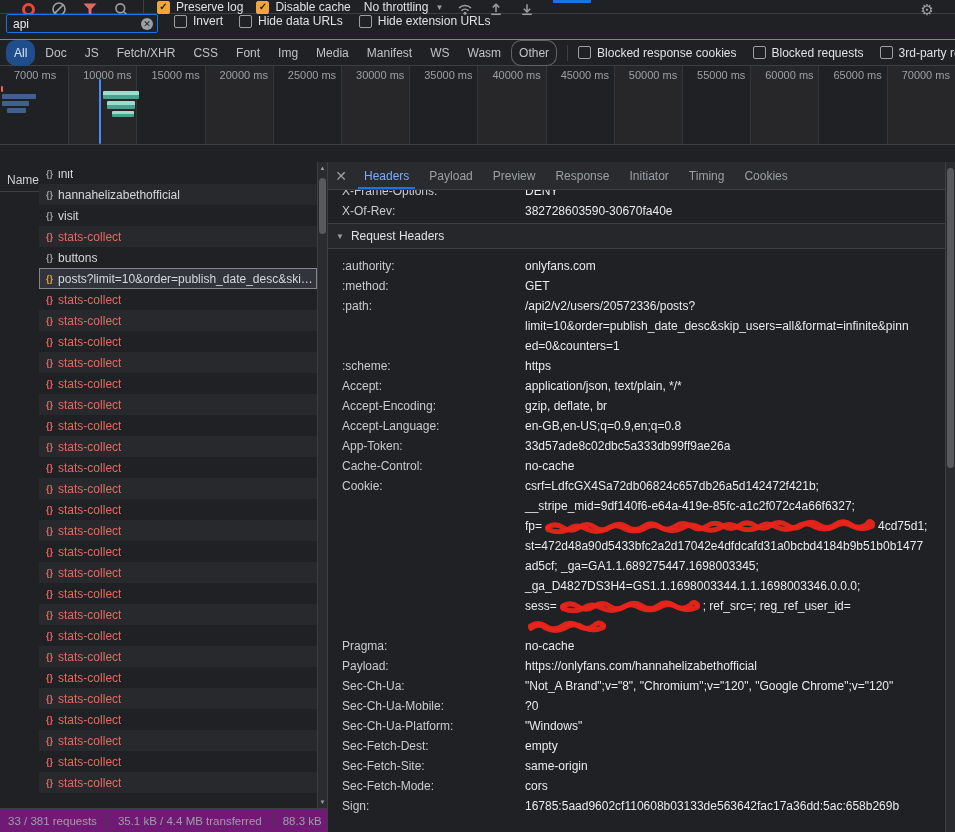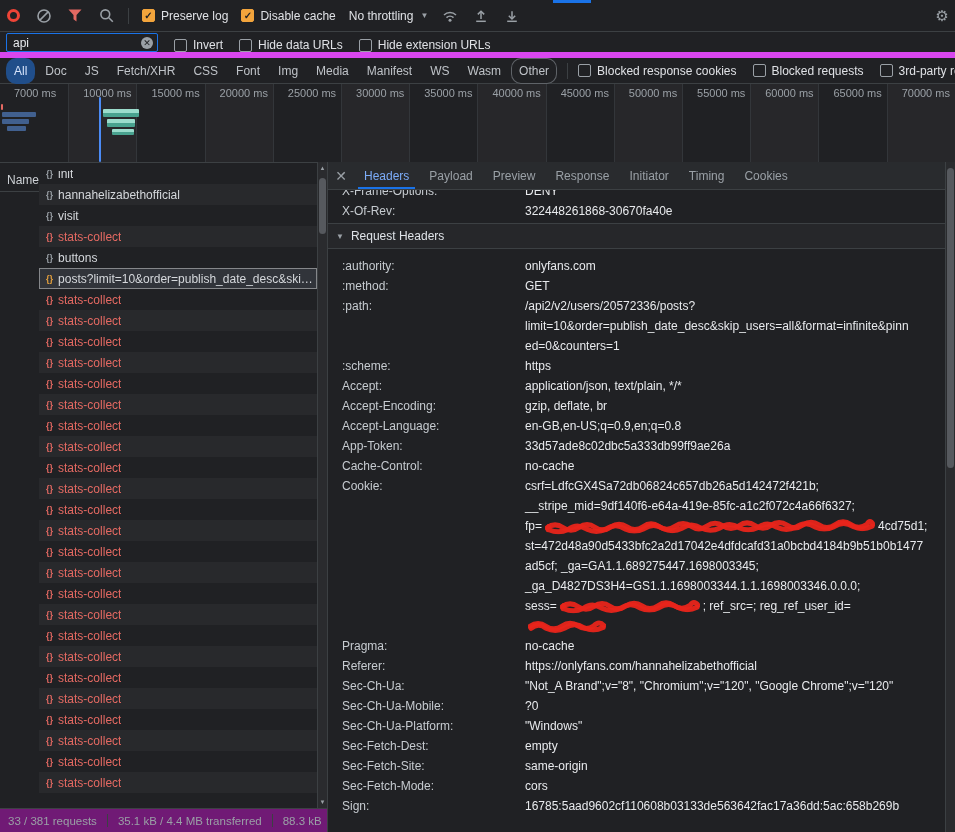--- a/index.html
+++ b/index.html
@@ -8,35 +8,35 @@
     --selected-icon-orange:#e8a33d;
   }
   *{box-sizing:border-box}
   html,body{margin:0;padding:0}
   body{width:955px;height:832px;overflow:hidden;background:#202124;color:#e8eaed;
        font-family:"Liberation Sans",sans-serif;font-size:12px;}
   .app{position:relative;width:955px;height:832px;overflow:hidden}
   .top-strip{position:absolute;top:0;left:553px;width:38px;height:3px;background:var(--accent-blue);z-index:9}
 
   
-  .toolbar{height:32px;display:flex;align-items:center;gap:13px;padding:0 4px;border-bottom:1px solid #3c4043;background:#202124}
+  .toolbar{height:14px;display:flex;align-items:flex-start;gap:13px;padding:0 19px;border-bottom:1px solid #3c4043;background:#202124}
   .icon{display:inline-flex;align-items:center;justify-content:center;width:18px;height:18px;cursor:pointer;flex:0 0 auto}
   .record-dot{width:13px;height:13px;border:3px solid #ee4437;border-radius:50%}
   .vdiv{width:1px;height:16px;background:#3c4043;flex:0 0 auto}
   .cb-wrap{display:inline-flex;align-items:center;gap:6px;cursor:pointer;color:#dfe1e5;white-space:nowrap}
   .cb{width:13px;height:13px;border:1px solid #9aa0a6;border-radius:2px;display:inline-flex;align-items:center;justify-content:center;flex:0 0 auto}
   .cb.checked{background:var(--checkbox-amber);border-color:var(--checkbox-amber)}
   .cb.checked::after{content:"✓";color:#202124;font-size:10px;font-weight:bold;line-height:1}
   .select{display:inline-flex;align-items:center;gap:7px;color:#dfe1e5;cursor:pointer;white-space:nowrap}
   .caret{color:#9aa0a6;font-size:8px}
   .spacer{flex:1}
   .gear{font-size:15px;color:#9aa0a6;line-height:1}
 
   
-  .filterbar{height:26px;display:flex;align-items:flex-end;gap:16px;padding:0 6px;border-bottom:6px solid #d946ef}
+  .filterbar{height:26px;display:flex;align-items:flex-start;gap:16px;padding:0 6px;border-bottom:1px solid #d946ef}
   .filter-input{display:inline-flex;align-items:center;height:19px;width:152px;border:1px solid var(--accent-blue);border-radius:2px;background:#202124;padding:0 4px;gap:4px}
   .filter-input input{flex:1;min-width:0;background:transparent;border:0;outline:0;color:#e8eaed;font:12px "Liberation Sans",sans-serif}
   .fi-clear{width:12px;height:12px;border-radius:50%;background:#9aa0a6;color:#202124;font-size:9px;line-height:12px;text-align:center;cursor:pointer;flex:0 0 auto}
   [data-name="filter-checkboxes"],[data-name="advanced-filter-checkboxes"]{display:flex;align-items:center;gap:16px}
 
   
   .typebar{height:26px;display:flex;align-items:center;gap:10px;padding:0 6px;border-bottom:1px solid #3c4043}
   .pills{display:flex;align-items:center;gap:2px}
   .pill{padding:6px 8px;border-radius:10px;color:#bfc3c8;cursor:pointer;white-space:nowrap}
   .pill.active{background:var(--pill-active-bg);color:#d7e4fb}
@@ -405,21 +405,21 @@
           </div>
       </div>
       <div class="details" data-name="headers-panel">
         <div class="resp-block" data-name="response-headers-partial">
             <div class="hrow" data-name="header-row">
               <div class="hname" data-name="header-name">X-Frame-Options:</div>
               <div class="hvalue" data-name="header-value">DENY</div>
             </div>
             <div class="hrow" data-name="header-row">
               <div class="hname" data-name="header-name">X-Of-Rev:</div>
-              <div class="hvalue" data-name="header-value">322448261868-30670fa40e</div>
+              <div class="hvalue" data-name="header-value">382728603590-30670fa40e</div>
             </div>
           </div>
         <div class="section-head" data-name="request-headers-section">
           <span class="tri" data-name="disclosure-triangle-icon">▼</span>
           <span data-name="section-title">Request Headers</span>
         </div>
         <div class="hlist" data-name="request-headers-list">
             <div class="hrow" data-name="header-row">
               <div class="hname" data-name="header-name">:authority:</div>
               <div class="hvalue" data-name="header-value">onlyfans.com</div>
@@ -479,21 +479,21 @@
                       <path class="scr" d="M2 6 Q10 0.5 18 6 Q26 11.5 34 6 Q42 0.5 50 6 Q58 11.5 66 6 Q71 0.5 76 6"></path>
                       <path class="scr" d="M75 8 Q65.5 12.5 56 8 Q46.5 1.5 37 8 Q27.5 12.5 18 8 Q10.5 1.5 3 8"></path>
                     </svg></span></div>
               </div>
             </div>
             <div class="hrow" data-name="header-row">
               <div class="hname" data-name="header-name">Pragma:</div>
               <div class="hvalue" data-name="header-value">no-cache</div>
             </div>
             <div class="hrow" data-name="header-row">
-              <div class="hname" data-name="header-name">Referer:</div>
+              <div class="hname" data-name="header-name">Payload:</div>
               <div class="hvalue" data-name="header-value">https://onlyfans.com/hannahelizabethofficial</div>
             </div>
             <div class="hrow" data-name="header-row">
               <div class="hname" data-name="header-name">Sec-Ch-Ua:</div>
               <div class="hvalue" data-name="header-value">"Not_A Brand";v="8", "Chromium";v="120", "Google Chrome";v="120"</div>
             </div>
             <div class="hrow" data-name="header-row">
               <div class="hname" data-name="header-name">Sec-Ch-Ua-Mobile:</div>
               <div class="hvalue" data-name="header-value">?0</div>
             </div>

